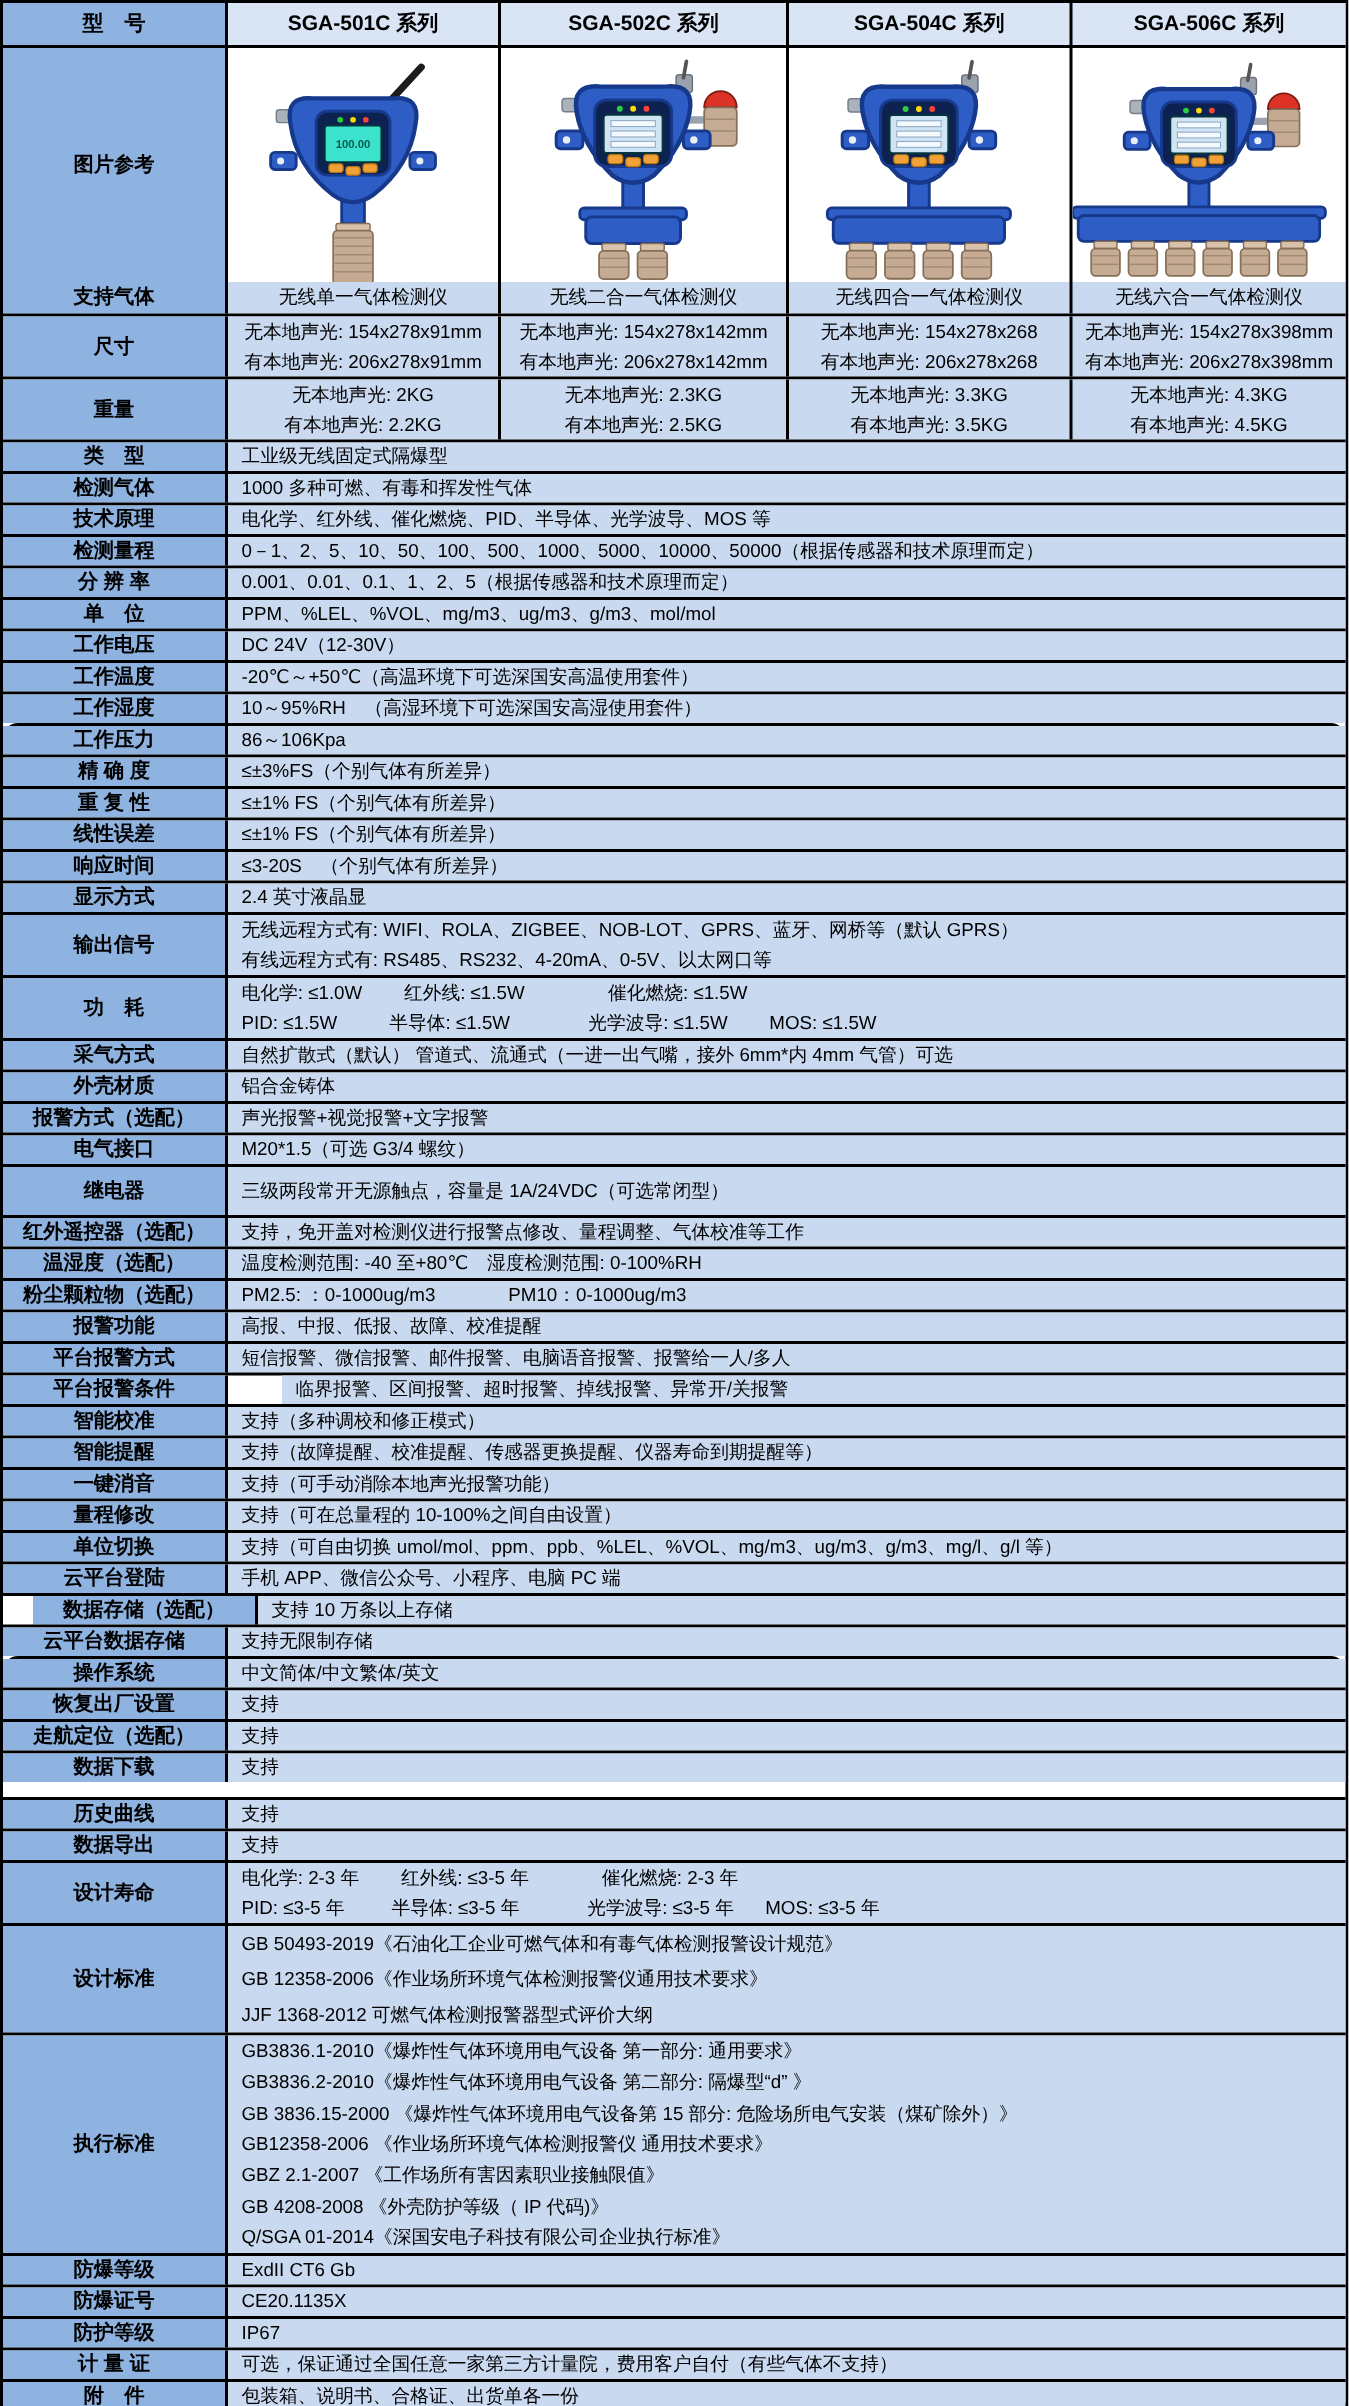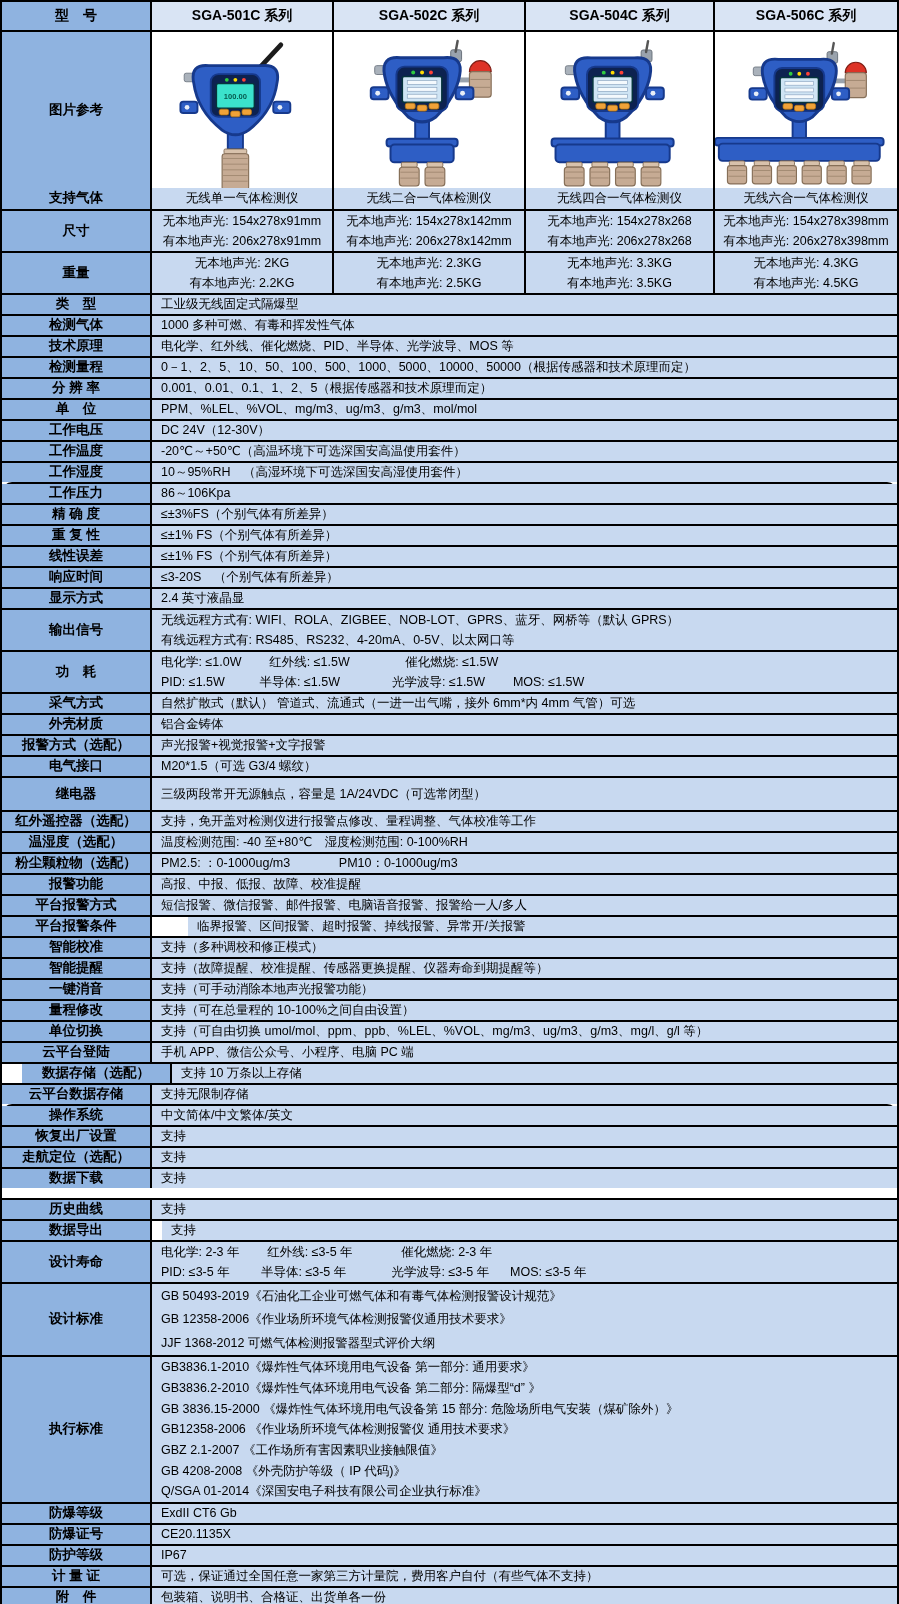--- a/index.html
+++ b/index.html
@@ -543,21 +543,21 @@
         <div class="cell span">
           <div class="line">支持</div>
         </div>
       </div>
       <div class="row spec" style="flex: 0 0 21px; margin-top: 10px;">
         <div class="label">历史曲线</div>
         <div class="cell span">
           <div class="line">支持</div>
         </div>
       </div>
-      <div class="row spec" style="flex: 0 0 21px; gap: 10px;">
+      <div class="row spec" style="flex: 0 0 21px;">
         <div class="label">数据导出</div>
         <div class="cell span">
           <div class="line">支持</div>
         </div>
       </div>
       <div class="row spec" style="flex: 0 0 42px;">
         <div class="label">设计寿命</div>
         <div class="cell span">
           <div class="line">电化学: 2-3 年        红外线: ≤3-5 年              催化燃烧: 2-3 年</div>
           <div class="line">PID: ≤3-5 年         半导体: ≤3-5 年             光学波导: ≤3-5 年      MOS: ≤3-5 年</div>

